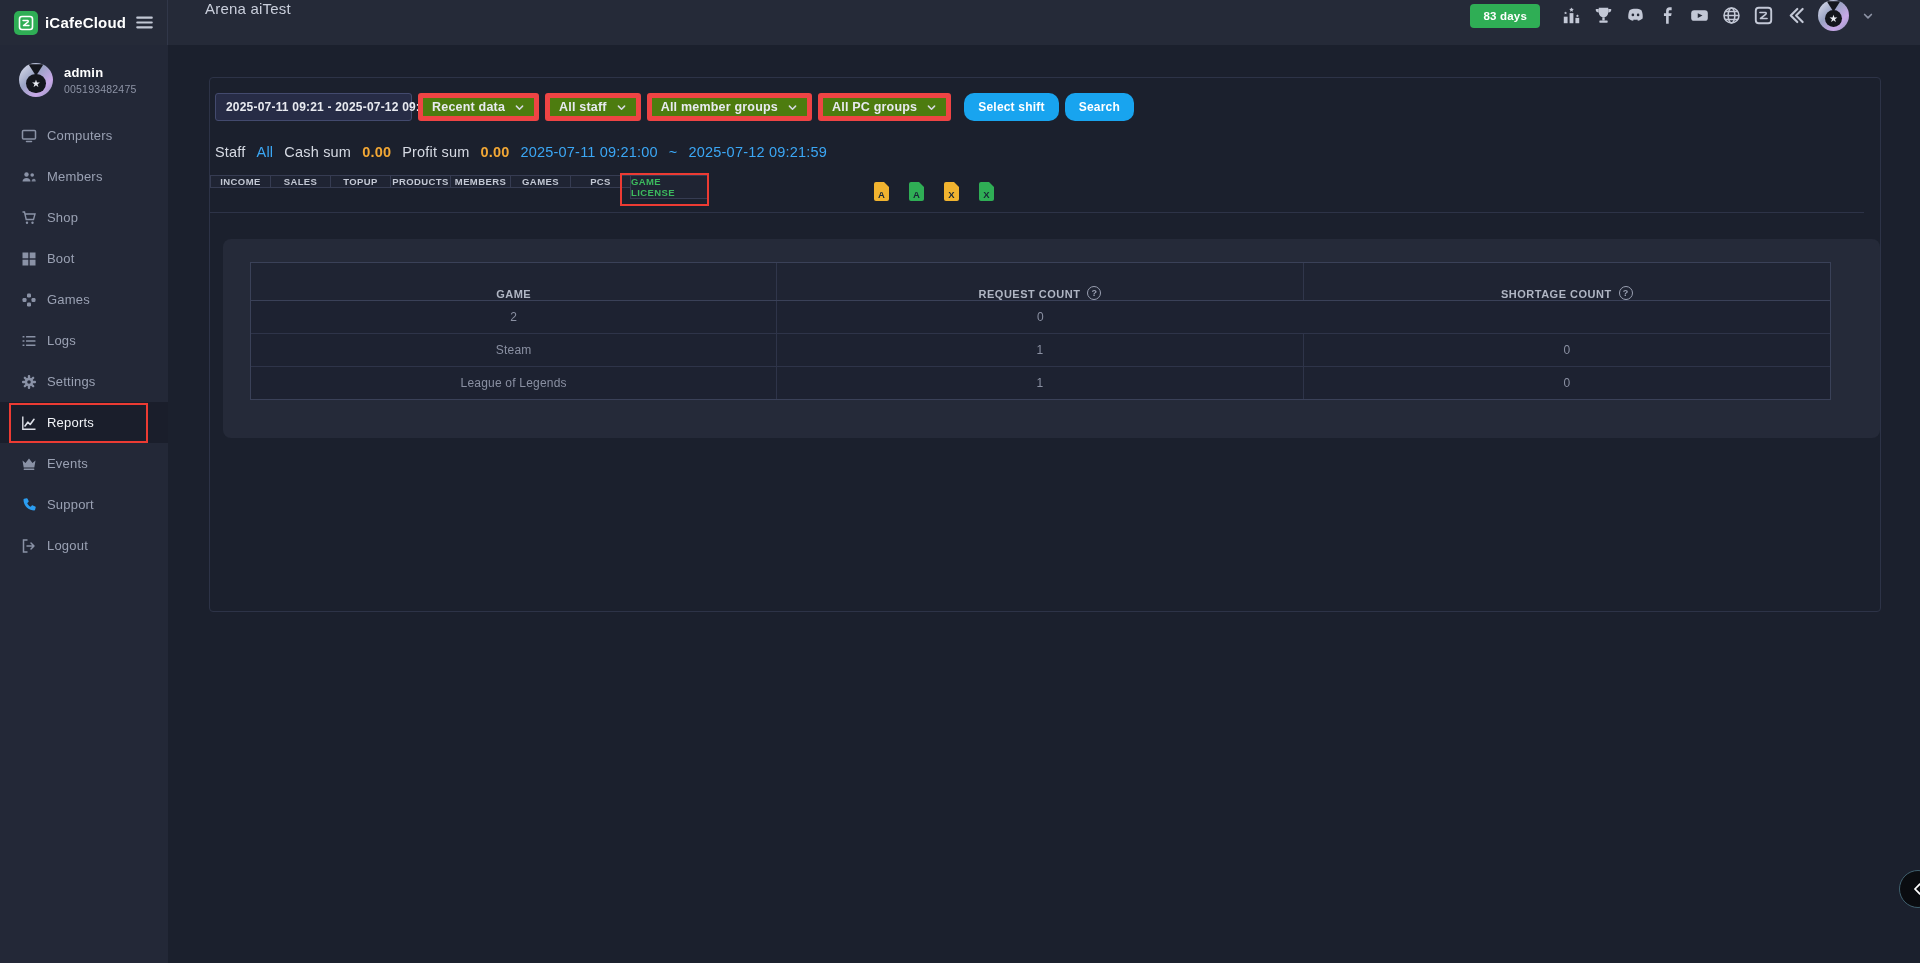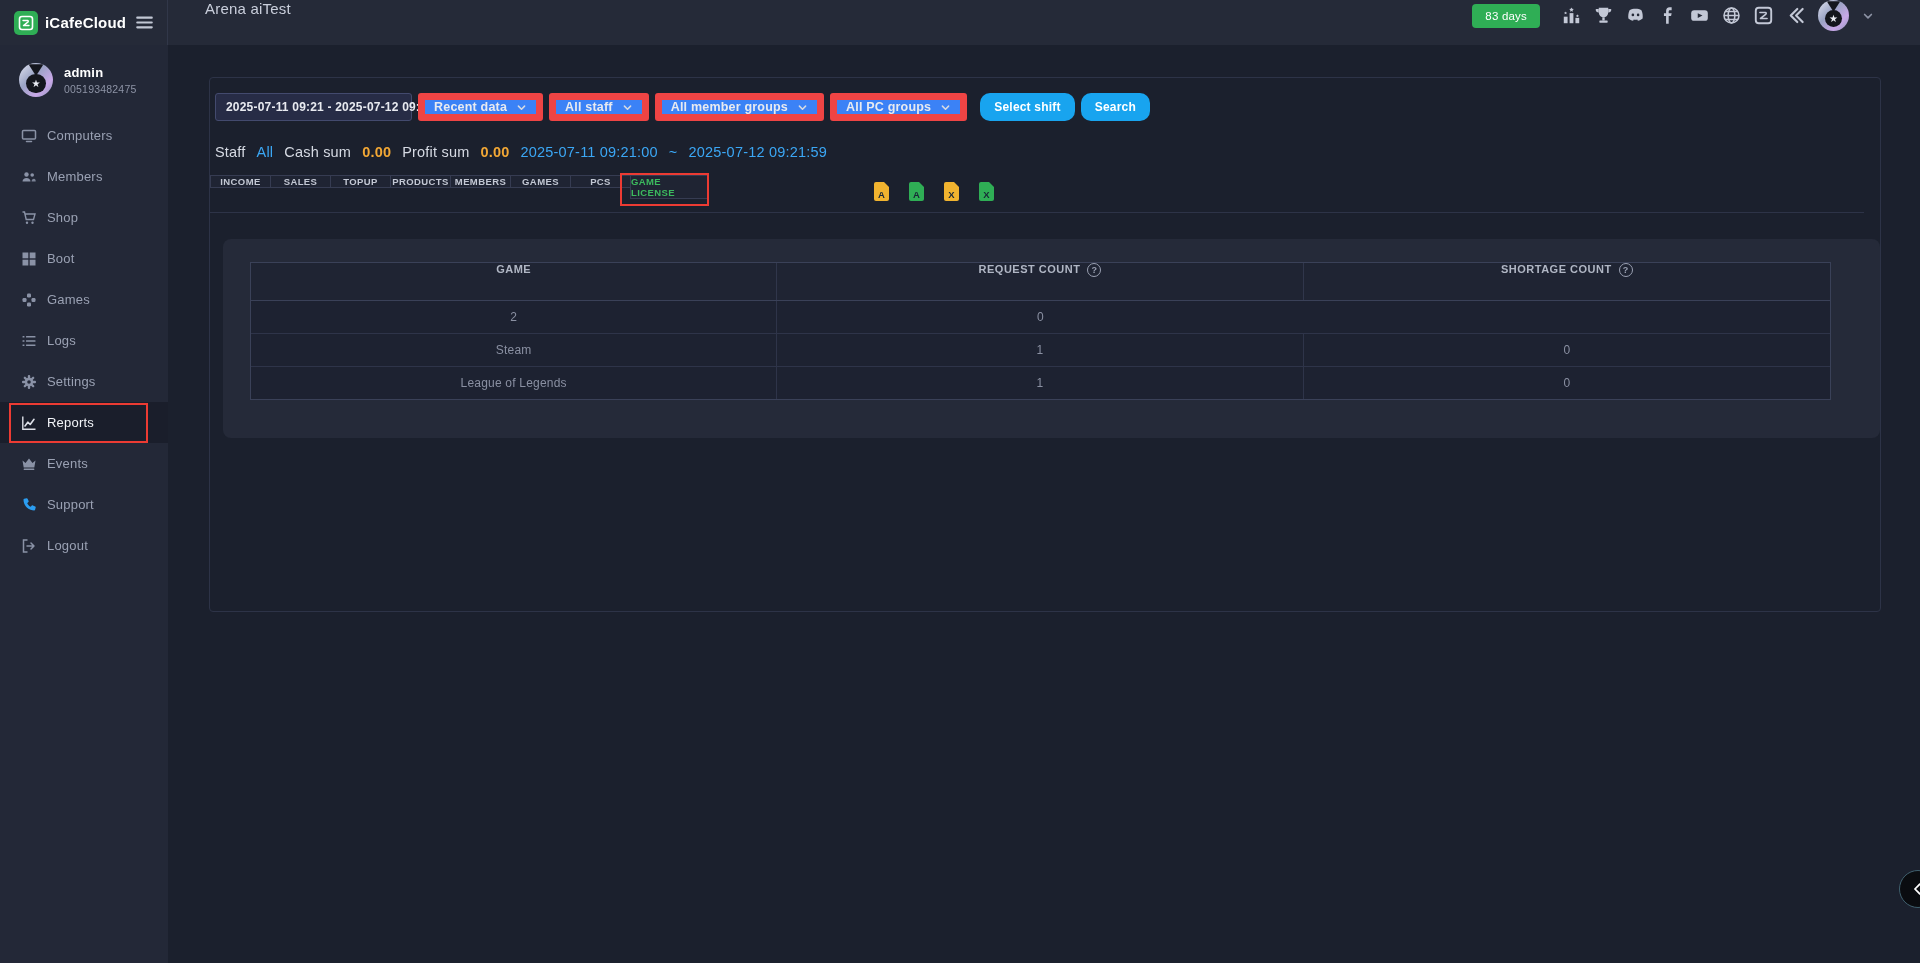--- a/index.html
+++ b/index.html
@@ -12,21 +12,21 @@
   .topbar{position:absolute;top:0;left:0;right:0;height:45px;background:#252a38;display:flex;align-items:flex-start;z-index:5}
   .topbar-left{width:168px;height:100%;display:flex;align-items:center;justify-content:space-between;
                padding:0 13px 0 14px;box-sizing:border-box;border-right:1px solid #313749}
   .logo{display:flex;align-items:center;gap:7px;cursor:pointer}
   .logo-mark{width:24px;height:24px;background:#2fae55;border-radius:5px;color:#fff;display:flex;align-items:center;justify-content:center}
   .logo-mark .icon{width:16px;height:16px}
   .brand{color:#fff;font-size:15px;font-weight:bold}
   .burger{width:19px;height:19px;color:#c2c7d4;cursor:pointer}
   .page-title{margin-left:37px;color:#c9cedb;font-size:15px}
   .topbar-right{margin-left:auto;display:flex;align-items:center;gap:13px;padding-right:46px}
-  .days-badge{background:#2fae55;color:#fff;font-size:11.5px;font-weight:normal;padding:6px 13px;border-radius:4px;margin-right:9px;cursor:pointer}
+  .days-badge{background:#2fae55;color:#fff;font-size:11.5px;font-weight:bold;padding:6px 13px;border-radius:4px;margin-right:9px;cursor:pointer}
   .tb-icon{width:19px;height:19px;color:#c3c8d6;cursor:pointer}
   .caret{width:12px;height:12px;color:#8d93a5;cursor:pointer}
 
   
   .avatar{position:relative;border-radius:50%;overflow:hidden;flex:none;cursor:pointer;
           background:linear-gradient(135deg,#e3e6f2 0%,#9aa3c4 40%,#c9a8e8 72%,#8f96ba 100%);
           display:flex;align-items:center;justify-content:center}
   .avatar .ribbon{position:absolute;top:4%;left:50%;transform:translateX(-50%);width:44%;height:34%;
           background:#14161d;clip-path:polygon(0 0,100% 0,50% 100%)}
   .avatar .medal{position:relative;width:56%;height:56%;margin-top:18%;background:#14161d;border-radius:50%;
@@ -45,21 +45,21 @@
   .side-item.annotated::after{content:'';position:absolute;left:9px;right:20px;top:1px;bottom:0;
        border:2px solid #ec3b33;pointer-events:none;z-index:3}
 
   
   .main{position:absolute;left:168px;top:45px;right:0;bottom:0;background:#1b202d}
   .panel{position:absolute;left:41px;top:32px;width:1672px;height:535px;border:1px solid #2d3347;border-radius:4px;box-sizing:border-box}
 
   .filter-row{position:absolute;left:5px;top:15px;display:flex;align-items:center;gap:6px}
   .date-input{width:197px;height:28px;box-sizing:border-box;background:#272c46;border:1px solid #434a6e;border-radius:3px;
        color:#e8eaf0;font-size:12px;font-weight:bold;display:flex;align-items:center;padding:0 10px;cursor:text;white-space:nowrap}
-  .dropdown{height:28px;box-sizing:border-box;background:#3b82f6;border:7px solid #ef4444;border-radius:3px;color:#e8eaf0;
+  .dropdown{height:28px;box-sizing:border-box;background:#4d7c0f;border:5px solid #ef4444;border-radius:3px;color:#e8eaf0;
        font-size:12.5px;font-weight:bold;display:flex;align-items:center;gap:9px;padding:0 9px;cursor:pointer;white-space:nowrap}
   .dd-chev{width:11px;height:11px;color:#d6dae3;flex:none}
   .btn{height:28px;border:none;border-radius:10px;background:#18a4ef;color:#fff;font-size:12px;font-weight:bold;
        padding:0 14px;cursor:pointer;font-family:inherit;letter-spacing:.2px}
   .btn.select-shift{margin-left:7px}
 
   .summary-row{position:absolute;left:5px;top:66px;display:flex;align-items:center;gap:11px;font-size:14.5px;color:#d6dae3;white-space:nowrap}
   .v-blue{color:#3ba7f5;cursor:pointer}
   .v-orange{color:#f2a735;font-weight:bold}
 
@@ -72,21 +72,21 @@
 
   .export-row{position:absolute;left:664px;top:104px;display:flex;gap:20px;align-items:center}
   .file-icon{width:15px;height:19px;border-radius:2px;position:relative;display:flex;align-items:flex-end;justify-content:center;
        font-size:9.5px;font-weight:bold;color:#182637;cursor:pointer;line-height:1.3}
   .file-icon::before{content:'';position:absolute;top:0;right:0;border-style:solid;border-width:0 5px 5px 0;
        border-color:#1b202d #1b202d transparent transparent}
 
   .card{position:absolute;left:13px;top:161px;width:1657px;height:199px;background:#252a39;border-radius:8px}
   .rpt-table{position:absolute;left:27px;top:23px;width:1581px;border:1px solid #3a4158;box-sizing:border-box}
   .thead{display:grid;grid-template-columns:1fr 1fr 1fr;background:#1f2433;border-bottom:1px solid #3a4158;height:37px}
-  .th{display:flex;align-items:flex-start;justify-content:center;gap:7px;color:#b0b6c4;font-size:11px;font-weight:bold;
+  .th{display:flex;align-items:flex-end;justify-content:center;gap:7px;color:#b0b6c4;font-size:11px;font-weight:bold;
       letter-spacing:.5px;border-right:1px solid #30364b;text-transform:uppercase}
   .th:last-child{border-right:none}
   .help{width:14px;height:14px;box-sizing:border-box;border-radius:50%;border:1px solid #9aa0b2;color:#9aa0b2;font-size:9px;
       font-weight:bold;display:flex;align-items:center;justify-content:center;cursor:pointer;flex:none}
   .tr{display:grid;grid-template-columns:1fr 1fr 1fr;height:32px;background:#1d2231;border-bottom:1px solid #2e3449;cursor:default}
   .tr:last-child{border-bottom:none}
   .td{display:flex;align-items:center;justify-content:center;color:#8a90a2;font-size:12px;border-right:1px solid #2e3449}
   .td:last-child{border-right:none}
 
   .float-back{position:absolute;left:1899px;top:870px;width:38px;height:38px;box-sizing:border-box;border-radius:50%;

